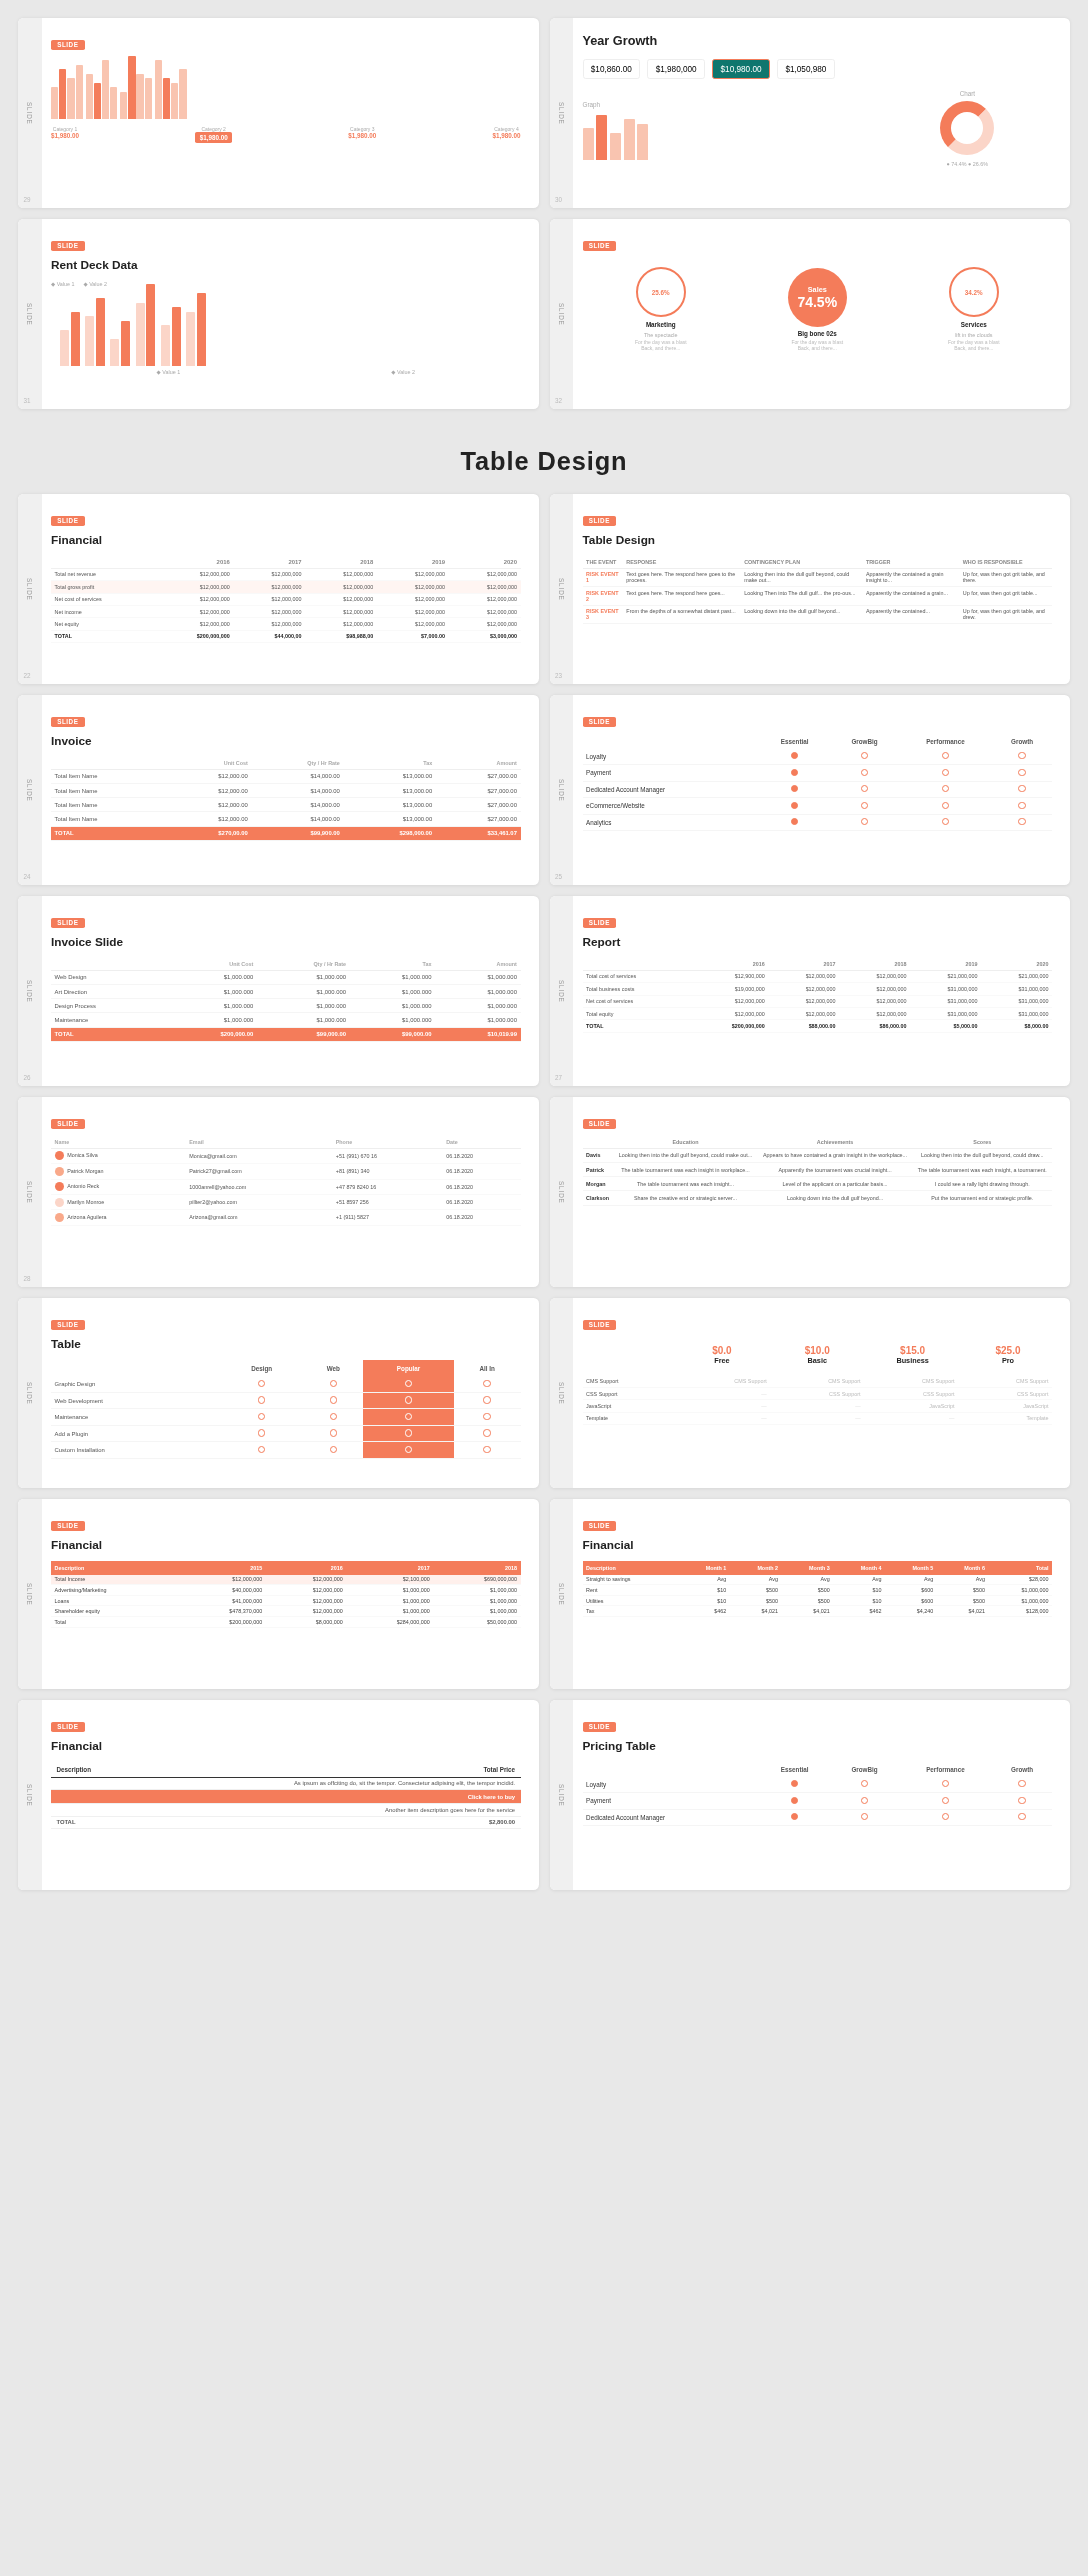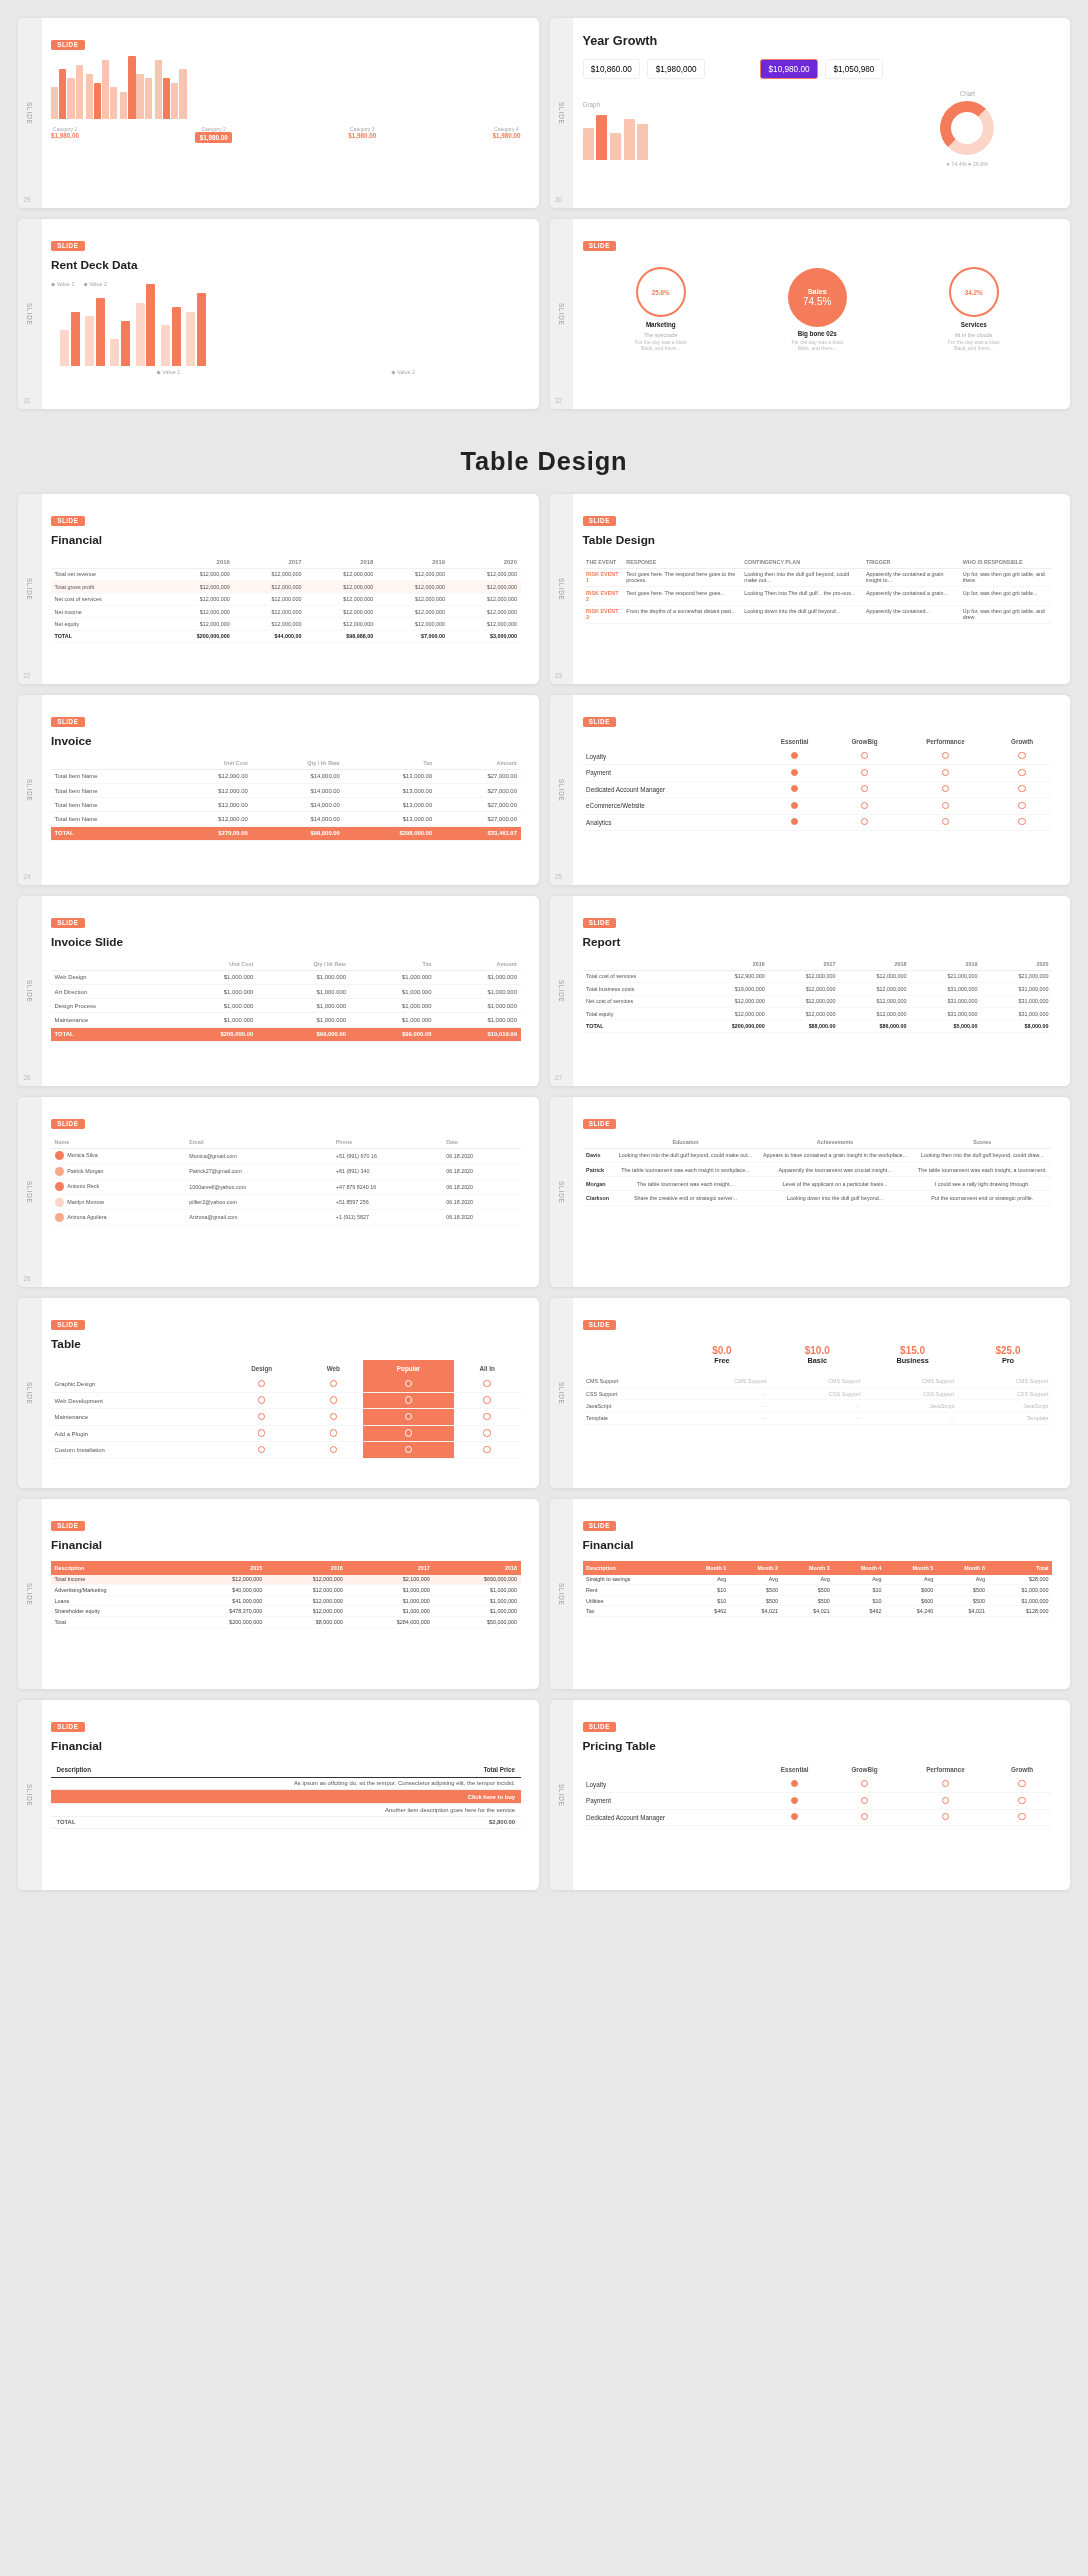--- a/index.html
+++ b/index.html
@@ -174,24 +174,23 @@
     }
 
     .metric-box {
       border: 0.9px solid #eee;
       padding: 4.5px 7.3px;
       border-radius: 2.7px;
       font-size: 7.3px;
     }
 
     .metric-box.active {
-      background: #6d28d9;
+      background: #0f766e;
       color: #fff;
       border-color: #f47c5a;
-      margin-left: 48px;
     }
 
     .metric-box .amount {
       font-size: 8.2px;
       font-weight: 400;
       display: block;
     }
 
     .metric-box .label {
       font-size: 5.4px;
@@ -767,21 +766,21 @@
             <span style="font-size:6.3px;color:#f47c5a;">25.6%</span>
           </div>
           <div style="font-size:6.3px;font-weight:700;color:#222;">Marketing</div>
           <div style="font-size:5.4px;color:#aaa;margin-top:3.6px;max-width:63px;">The spectacle</div>
           <div style="font-size:5px;color:#bbb;margin-top:1.8px;max-width:63px;">For the day was a blast Back, and there...</div>
         </div>
         <div class="circle-item">
           <div class="circle-big" style="background:#f47c5a;width:59px;height:59px;">
             <div style="text-align:center;">
               <span style="font-size:7.3px;font-weight:700;display:block;">Sales</span>
-              <span style="font-size:10px;font-weight:400;">74.5%</span>
+              <span style="font-size:14px;font-weight:700;">74.5%</span>
             </div>
           </div>
           <div style="font-size:6.3px;font-weight:700;color:#222;">Big bone 02s</div>
           <div style="font-size:5px;color:#bbb;margin-top:1.8px;max-width:63px;">For the day was a blast Back, and there...</div>
         </div>
         <div class="circle-item">
           <div class="circle-outline">
             <span style="font-size:6.3px;color:#f47c5a;">34.2%</span>
           </div>
           <div style="font-size:6.3px;font-weight:700;color:#222;">Services</div>

